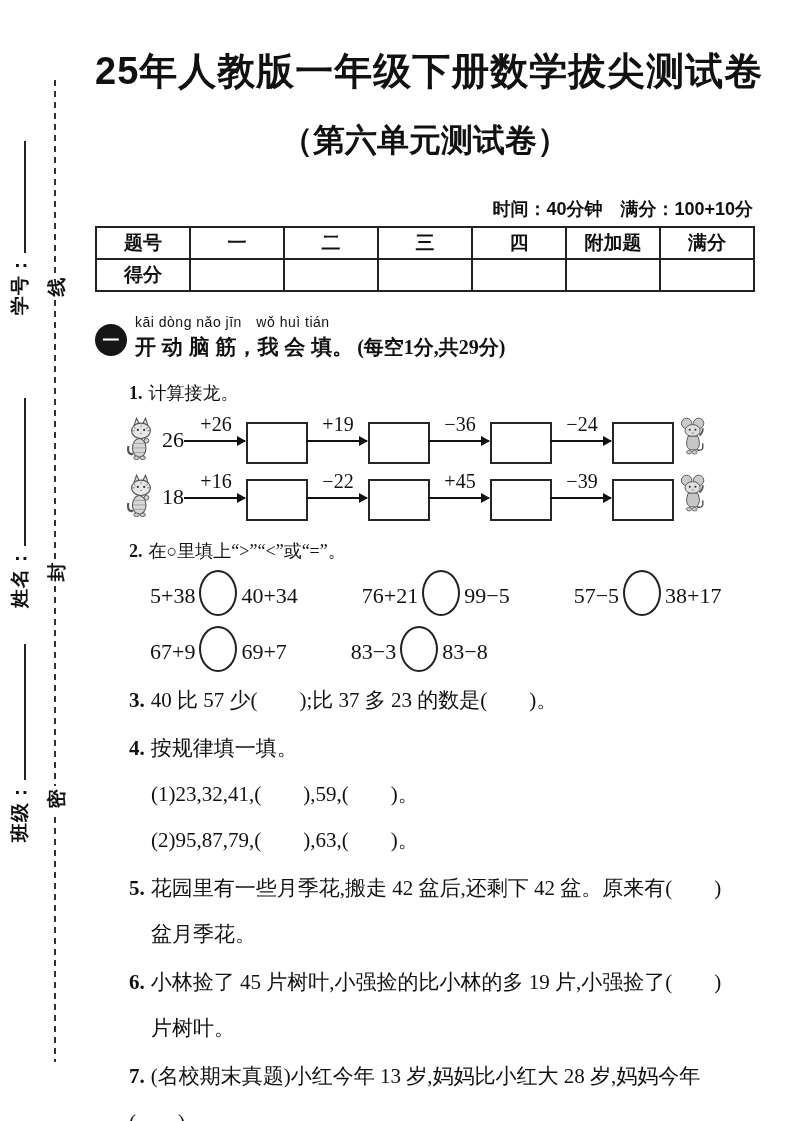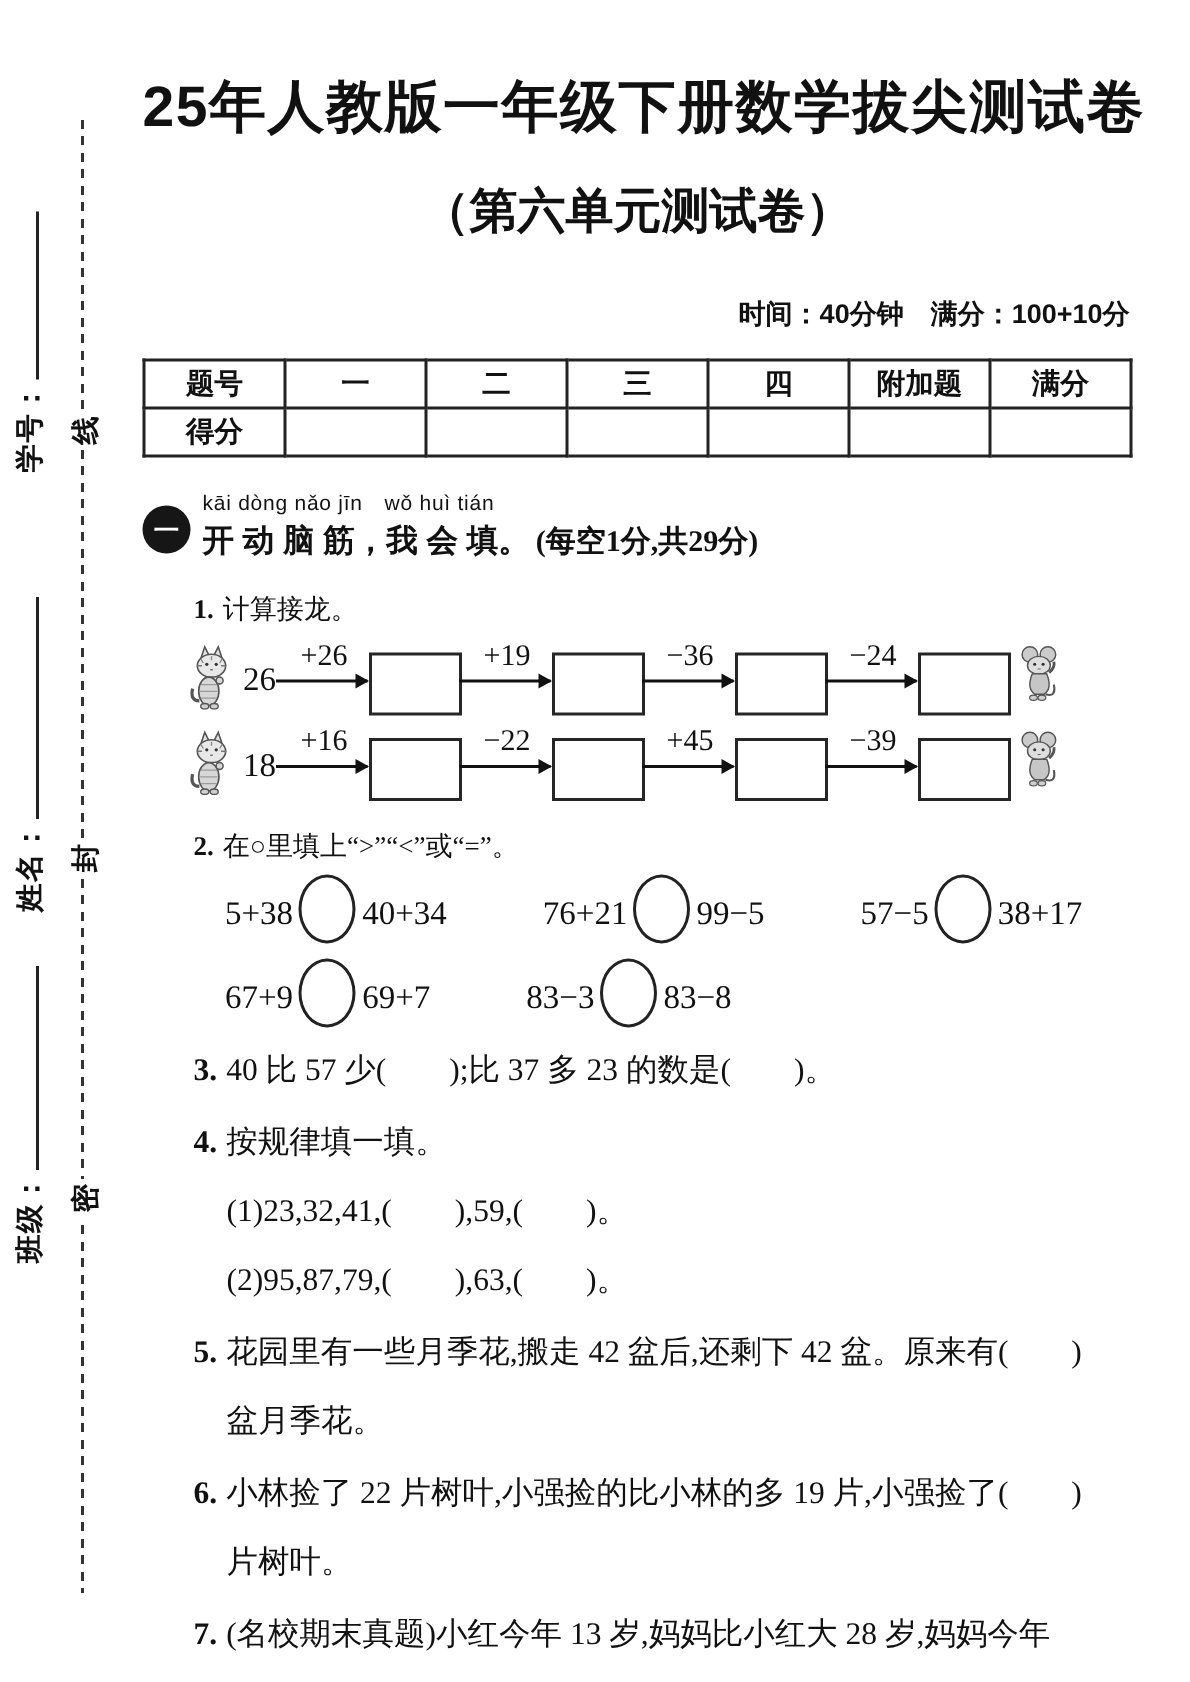--- a/index.html
+++ b/index.html
@@ -20,21 +20,21 @@
 
   
   .content{position:absolute;left:95px;top:0;width:660px;}
   .title{margin-top:46px;text-align:center;font-family:"Liberation Sans",sans-serif;
     font-weight:bold;font-size:38px;white-space:nowrap;letter-spacing:1px;}
   .subtitle{margin-top:22px;text-align:center;font-family:"Liberation Sans",sans-serif;
     font-weight:bold;font-size:32px;}
   .meta{margin-top:34px;text-align:right;font-family:"Liberation Sans",sans-serif;
     font-weight:bold;font-size:18px;padding-right:2px;}
 
-  table.score{width:100%;border-collapse:collapse;table-layout:fixed;margin-top:18px;
+  table.score{width:100%;border-collapse:collapse;table-layout:fixed;margin-top:5px;
     font-family:"Liberation Sans",sans-serif;font-size:19px;text-align:center;}
   table.score th,table.score td{border:2px solid #222;height:30px;padding:0;font-weight:bold;}
 
   .section-head{margin-top:22px;display:flex;align-items:flex-start;}
   .badge{flex:0 0 auto;width:32px;height:32px;border-radius:50%;background:#161616;color:#fff;
     display:flex;align-items:center;justify-content:center;font-weight:bold;font-size:17px;
     font-family:"Liberation Sans",sans-serif;margin-top:10px;margin-right:8px;}
   .sec-pinyin{font-family:"Liberation Sans",sans-serif;font-size:14px;letter-spacing:.5px;}
   .sec-title-line{margin-top:1px;}
   .sec-title{font-family:"Liberation Sans",sans-serif;font-weight:bold;font-size:21px;}
@@ -283,21 +283,21 @@
       <div class="q-line cont">(1)23,32,41,(　　),59,(　　)。</div>
       <div class="q-line cont">(2)95,87,79,(　　),63,(　　)。</div>
     </div>
 
     <div class="q-block">
       <div class="q-line"><span class="qnum">5.</span><span>花园里有一些月季花,搬走 42 盆后,还剩下 42 盆。原来有(　　)</span></div>
       <div class="q-line cont">盆月季花。</div>
     </div>
 
     <div class="q-block">
-      <div class="q-line"><span class="qnum">6.</span><span>小林捡了 22 片树叶,小强捡的比小林的多 19 片,小强捡了(　　)</span></div>
+      <div class="q-line"><span class="qnum">6.</span><span>小林捡了 45 片树叶,小强捡的比小林的多 19 片,小强捡了(　　)</span></div>
       <div class="q-line cont">片树叶。</div>
     </div>
 
     <div class="q-block">
       <div class="q-line"><span class="qnum">7.</span><span>(名校期末真题)小红今年 13 岁,妈妈比小红大 28 岁,妈妈今年(　　)</span></div>
 
     </div>
 
   </div>
 </div>

